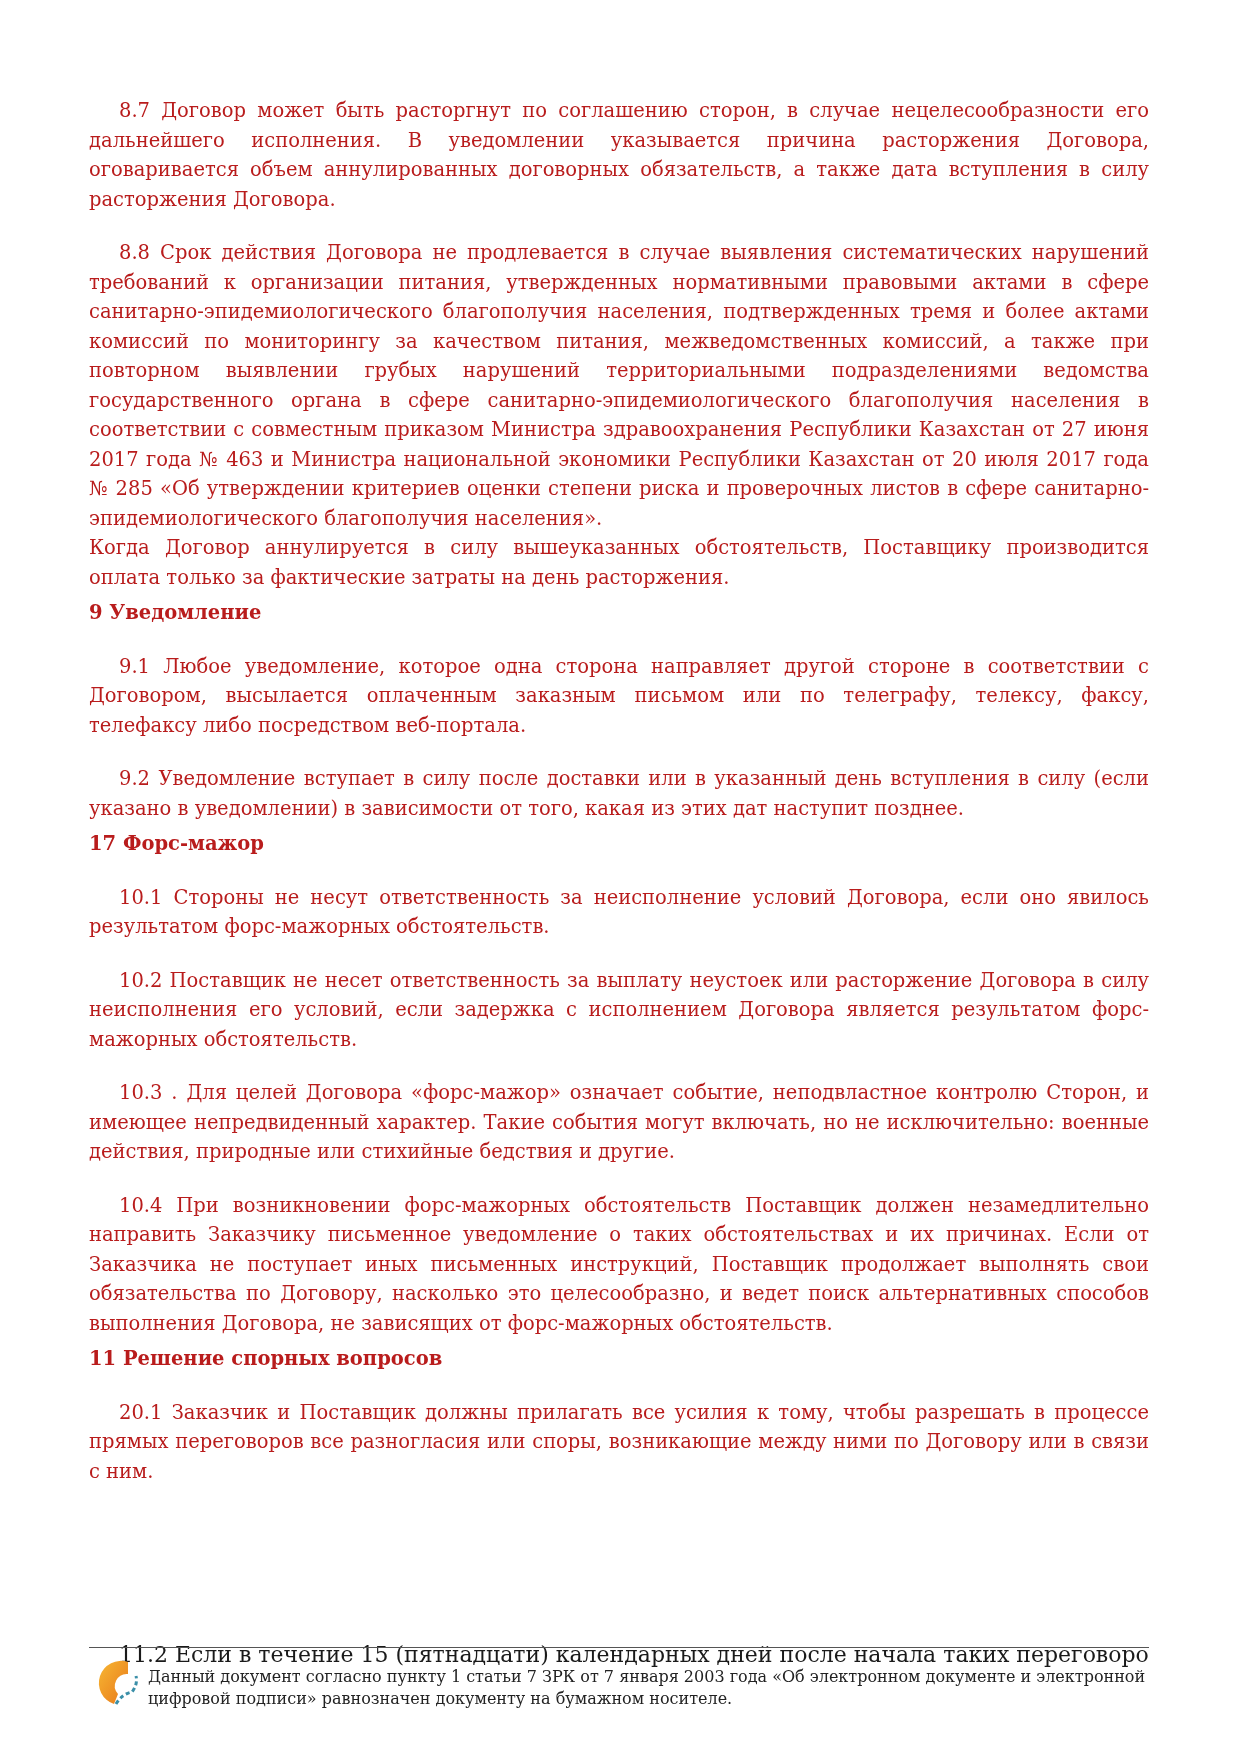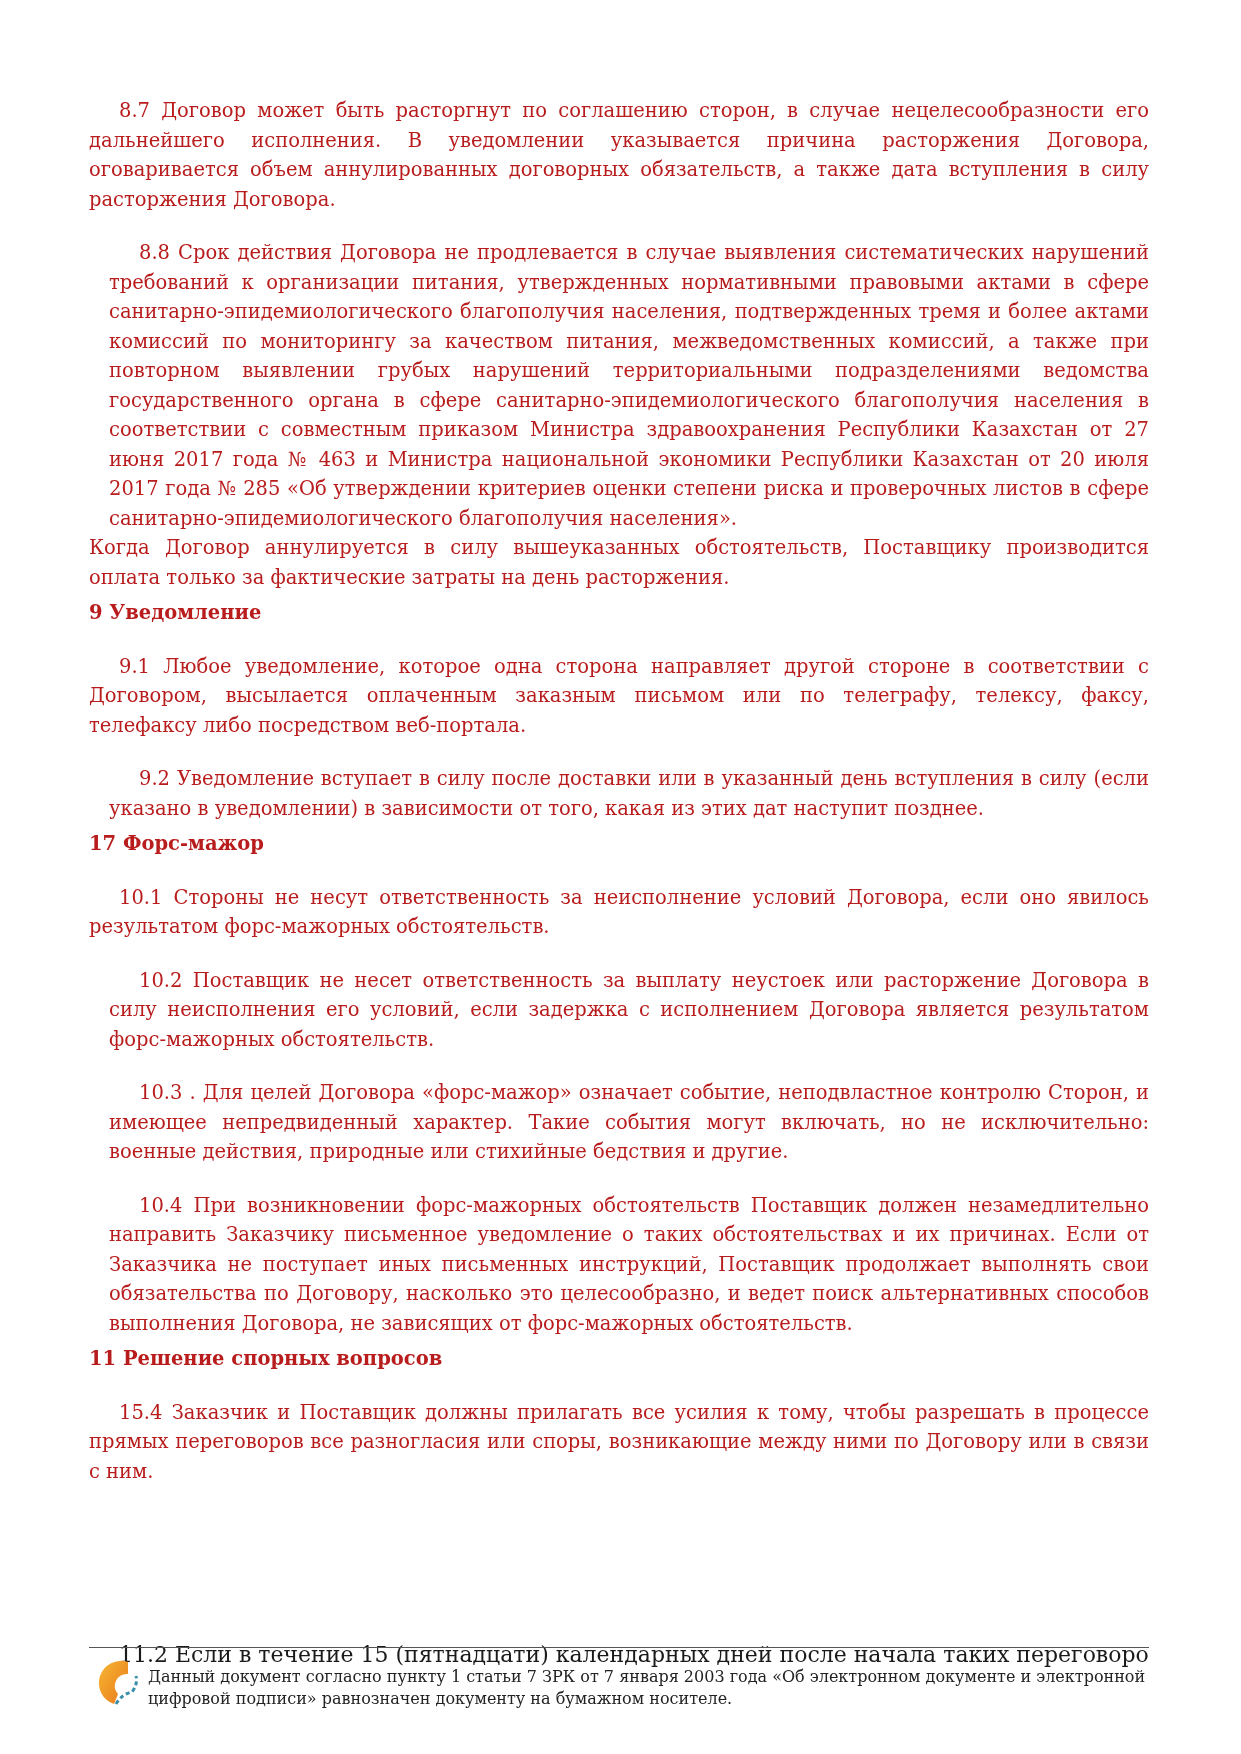--- a/index.html
+++ b/index.html
@@ -4,21 +4,21 @@
 <style>
   html, body { margin: 0; padding: 0; background: #ffffff; }
   body { width: 1241px; height: 1754px; position: relative; overflow: hidden; }
   .page {
     position: absolute; left: 89px; top: 96px; width: 1060px;
     font-family: "DejaVu Serif", serif; font-size: 19.5px; line-height: 29.5px;
     color: #b91c1c;
   }
   .para { margin: 0; text-align: justify; text-indent: 30px; }
   .para.noindent { text-indent: 0; }
-  .gap { margin-top: 24px; margin-left: 20px; }
+  .gap { margin-top: 24px; }
   .heading {
     margin: 6px 0 24px 0; text-align: left; font-weight: bold;
     font-size: 19.5px;
   }
   .footer-line {
     position: absolute; left: 89px; top: 1647px; width: 1060px; height: 0;
     border-top: 1px solid #555;
   }
   .cut-para {
     position: absolute; left: 89px; top: 1640px; width: 1060px;
@@ -43,21 +43,21 @@
   <p class="para noindent">Когда Договор аннулируется в силу вышеуказанных обстоятельств, Поставщику производится оплата только за фактические затраты на день расторжения.</p>
   <h3 class="heading">9 Уведомление</h3>
   <p class="para">9.1 Любое уведомление, которое одна сторона направляет другой стороне в соответствии с Договором, высылается оплаченным заказным письмом или по телеграфу, телексу, факсу, телефаксу либо посредством веб-портала.</p>
   <p class="para gap">9.2 Уведомление вступает в силу после доставки или в указанный день вступления в силу (если указано в уведомлении) в зависимости от того, какая из этих дат наступит позднее.</p>
   <h3 class="heading">17 Форс-мажор</h3>
   <p class="para">10.1 Стороны не несут ответственность за неисполнение условий Договора, если оно явилось результатом форс-мажорных обстоятельств.</p>
   <p class="para gap">10.2 Поставщик не несет ответственность за выплату неустоек или расторжение Договора в силу неисполнения его условий, если задержка с исполнением Договора является результатом форс-мажорных обстоятельств.</p>
   <p class="para gap">10.3 . Для целей Договора «форс-мажор» означает событие, неподвластное контролю Сторон, и имеющее непредвиденный характер. Такие события могут включать, но не исключительно: военные действия, природные или стихийные бедствия и другие.</p>
   <p class="para gap">10.4 При возникновении форс-мажорных обстоятельств Поставщик должен незамедлительно направить Заказчику письменное уведомление о таких обстоятельствах и их причинах. Если от Заказчика не поступает иных письменных инструкций, Поставщик продолжает выполнять свои обязательства по Договору, насколько это целесообразно, и ведет поиск альтернативных способов выполнения Договора, не зависящих от форс-мажорных обстоятельств.</p>
   <h3 class="heading">11 Решение спорных вопросов</h3>
-  <p class="para">15.4 Заказчик и Поставщик должны прилагать все усилия к тому, чтобы разрешать в процессе прямых переговоров все разногласия или споры, возникающие между ними по Договору или в связи с ним.</p>
+  <p class="para">20.1 Заказчик и Поставщик должны прилагать все усилия к тому, чтобы разрешать в процессе прямых переговоров все разногласия или споры, возникающие между ними по Договору или в связи с ним.</p>
 </div>
 
 <div class="cut-para">11.2 Если в течение 15 (пятнадцати) календарных дней после начала таких переговоров</div>
 <div class="footer-line"></div>
 
 <div class="footer">
   <svg class="logo" viewBox="0 0 56 56">
     <defs>
       <linearGradient id="sunGrad" x1="0" y1="0" x2="1" y2="1">
         <stop offset="0" stop-color="#f7b733"></stop>

